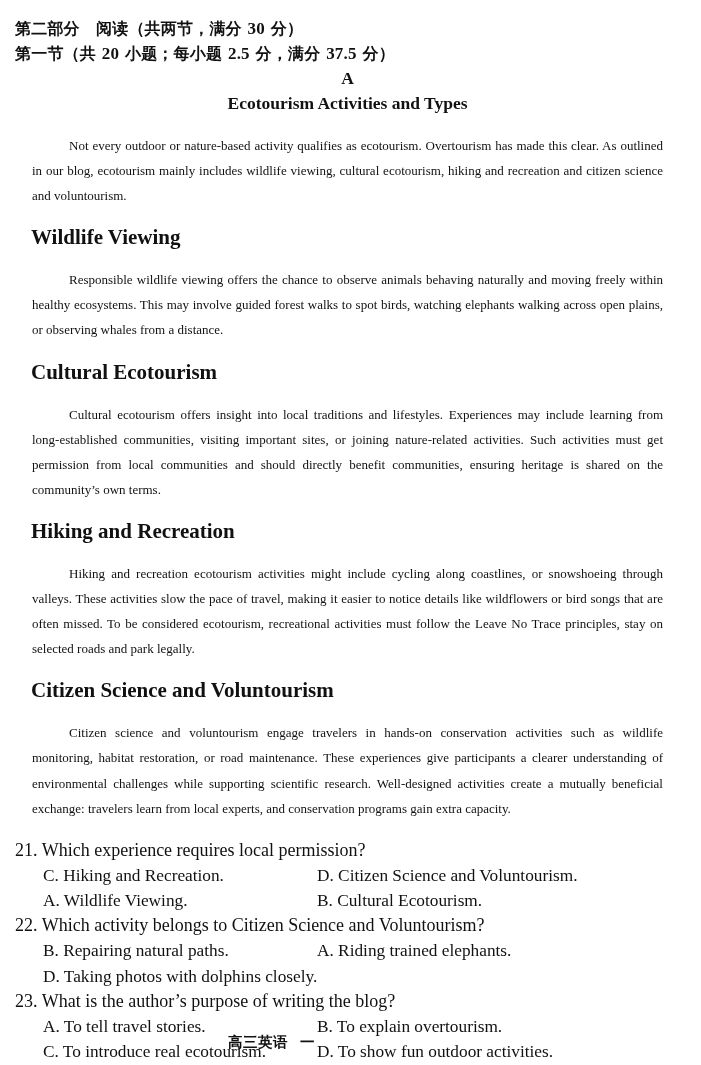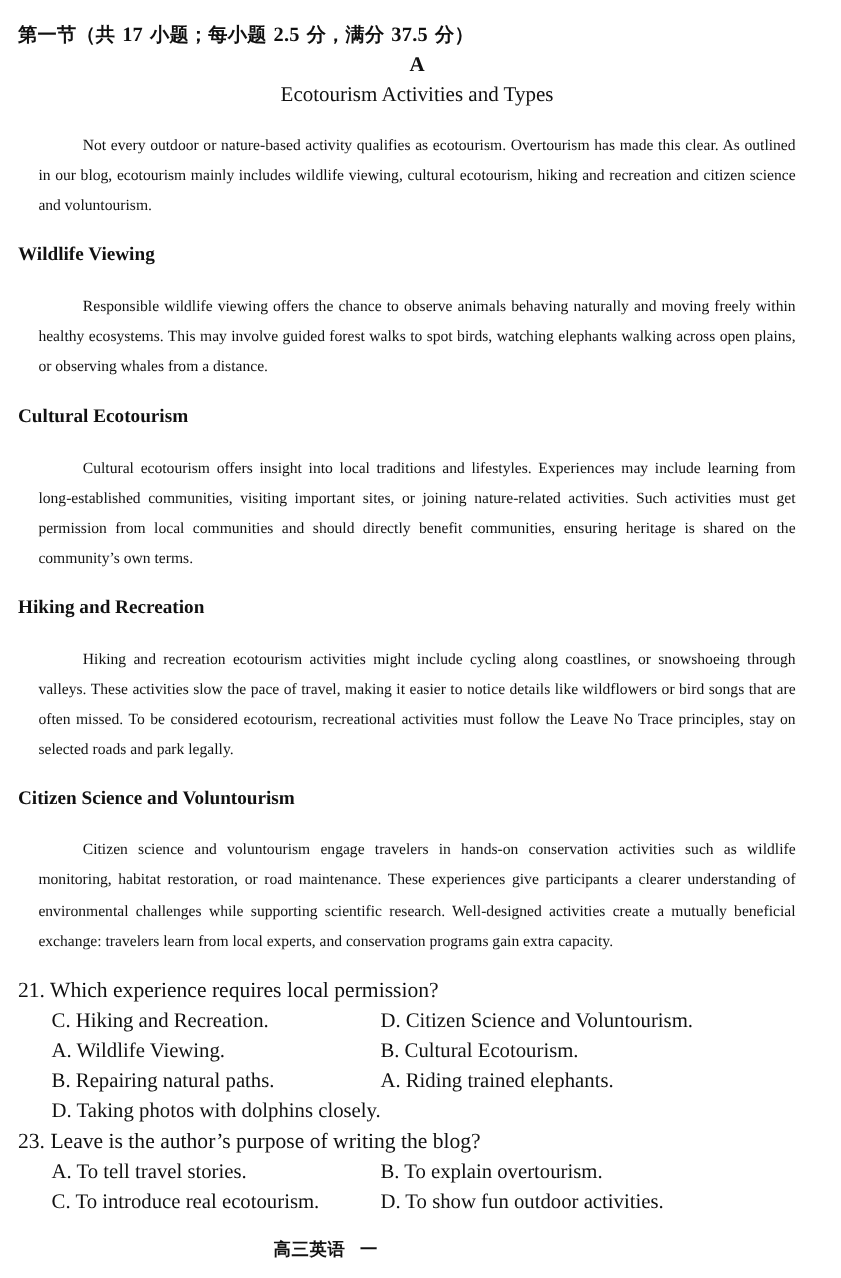--- a/index.html
+++ b/index.html
@@ -46,37 +46,38 @@
     }
     .passage-letter {
       text-align: center;
       font-weight: bold;
       font-size: 17.5px;
       line-height: 25px;
       height: 25px;
     }
     .passage-title {
       text-align: center;
-      font-weight: normal;
+      font-weight: bold;
       font-size: 17.5px;
       line-height: 25px;
       height: 25px;
     }
     .para {
       font-size: 13px;
       line-height: 25.1px;
       text-align: justify;
       text-indent: 37px;
       margin: 17px;
     }
     .sec-heading {
       font-weight: bold;
-      font-size: 16px;
+      font-size: 21px;
       line-height: 25px;
       height: 25px;
+      margin-left: 16px;
     }
     .question {
       font-size: 18px;
       line-height: 25.2px;
       height: 25.2px;
       white-space: nowrap;
     }
     .options-row {
       display: flex;
       font-size: 17.3px;
@@ -102,22 +103,23 @@
     }
     .footer .page-num {
       margin-left: 12px;
     }
   </style>
 </head>
 <body>
 
 <div class="page">
 
+  <div class="cn-bold"><span>第二部分　阅读（共两节，满分 </span><span class="num">30</span><span> 分）</span></div>
 
-  <div class="cn-bold"><span>第一节（共 </span><span class="num">17</span><span> 小题；每小题 </span><span class="num">2.5</span><span> 分，满分 </span><span class="num">37.5</span><span> 分）</span></div>
+  <div class="cn-bold"><span>第一节（共 </span><span class="num">20</span><span> 小题；每小题 </span><span class="num">2.5</span><span> 分，满分 </span><span class="num">37.5</span><span> 分）</span></div>
 
 
   <div class="passage-letter">A</div>
   <div class="passage-title">Ecotourism Activities and Types</div>
 
   <p class="para">Not every outdoor or nature-based activity qualifies as ecotourism. Overtourism has made this clear. As outlined in our blog, ecotourism mainly includes wildlife viewing, cultural ecotourism, hiking and recreation and citizen science and voluntourism.</p>
 
   <div class="sec-heading">Wildlife Viewing</div>
   <p class="para">Responsible wildlife viewing offers the chance to observe animals behaving naturally and moving freely within healthy ecosystems. This may involve guided forest walks to spot birds, watching elephants walking across open plains, or observing whales from a distance.</p>
 
@@ -133,29 +135,30 @@
   <div class="question"><span>21.</span> <span>Which experience requires local permission?</span></div>
   <div class="options-row">
     <span class="opt">C. Hiking and Recreation.</span>
     <span class="opt">D. Citizen Science and Voluntourism.</span>
   </div>
   <div class="options-row">
     <span class="opt">A. Wildlife Viewing.</span>
     <span class="opt">B. Cultural Ecotourism.</span>
   </div>
 
+  <div class="question"><span>22.</span> <span>Which activity belongs to Citizen Science and Voluntourism?</span></div>
   <div class="options-row">
     <span class="opt">B. Repairing natural paths.</span>
     <span class="opt">A. Riding trained elephants.</span>
   </div>
   <div class="options-row">
     <span class="opt">D. Taking photos with dolphins closely.</span>
   </div>
 
-  <div class="question"><span>23.</span> <span>Leave is the author’s purpose of writing the blog?</span></div>
+  <div class="question"><span>23.</span> <span>What is the author’s purpose of writing the blog?</span></div>
   <div class="options-row">
     <span class="opt">A. To tell travel stories.</span>
     <span class="opt">B. To explain overtourism.</span>
   </div>
   <div class="options-row">
     <span class="opt">C. To introduce real ecotourism.</span>
     <span class="opt">D. To show fun outdoor activities.</span>
   </div>
 
 </div>

